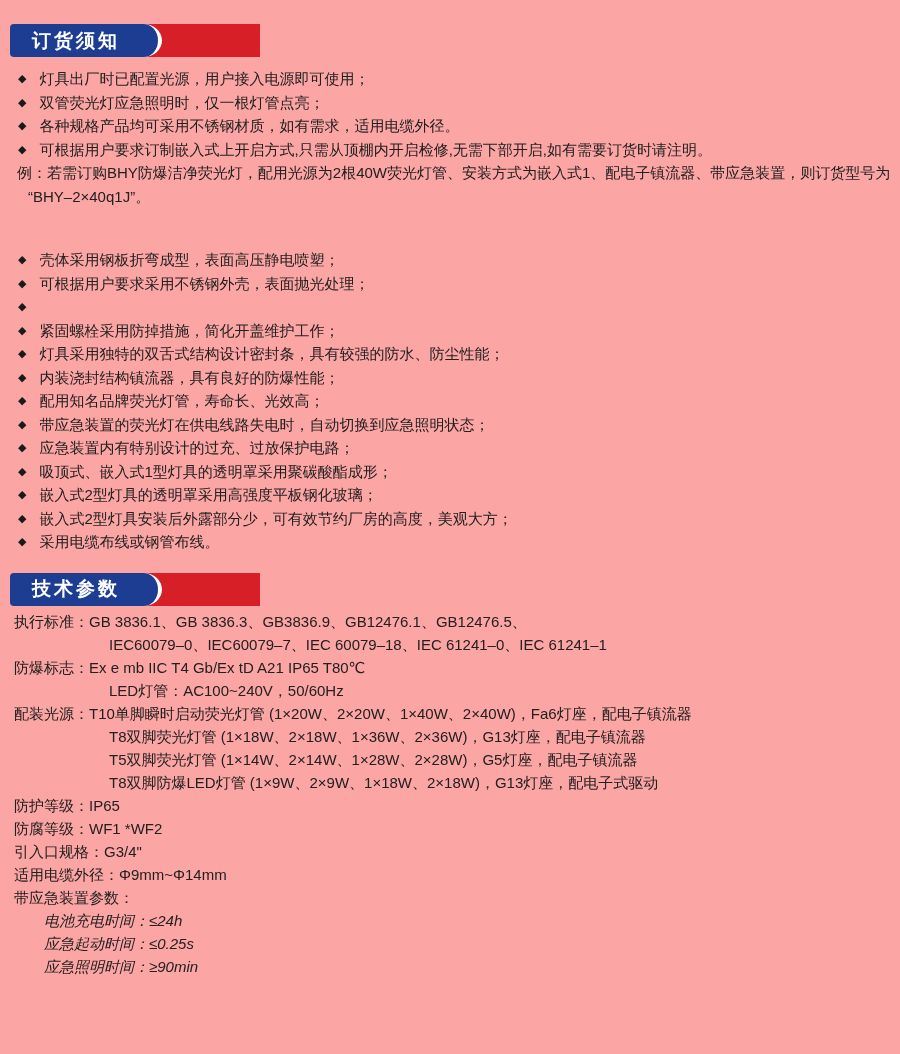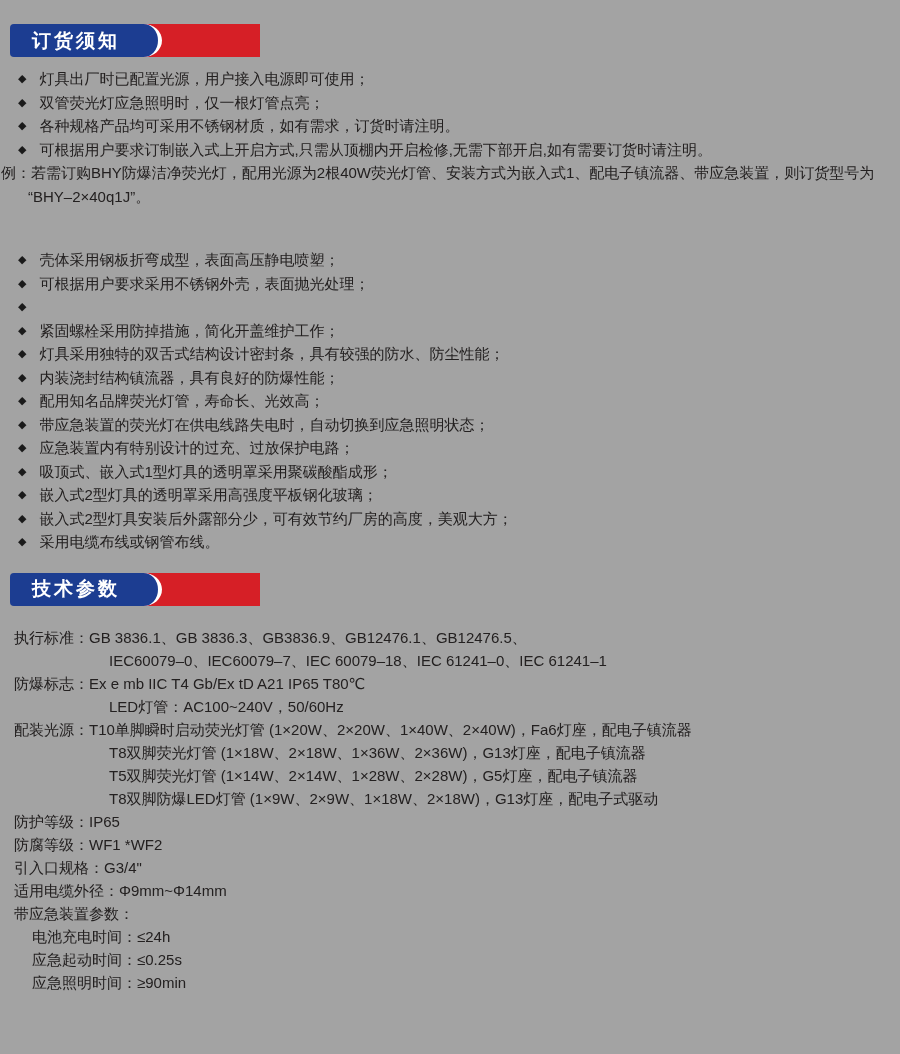--- a/index.html
+++ b/index.html
@@ -1,20 +1,20 @@
 <!DOCTYPE html>
 <html style="--banner-blue: #1c3d91; --banner-red: #d61f26;"><head>
 <meta charset="utf-8">
 <style>
   html,body{margin:0;padding:0;background:#ffffff;}
   .page{
     position:relative;
     width:900px;
     height:1054px;
-    background:#a3a3a3;
+    background:#fca5a5;
     font-family:"Liberation Sans","DejaVu Sans",sans-serif;
     color:#232020;
     overflow:hidden;
   }
   .content{padding-top:24px;}
   
   .banner{position:relative;height:33px;width:250px;margin-left:10px;}
   .banner .red-block{
     position:absolute;left:115px;top:0;width:135px;height:33px;
     background:var(--banner-red,#d61f26);
@@ -36,27 +36,27 @@
   
   .bullets{margin-top:10px;}
   .bullet-row{
     display:flex;align-items:flex-start;
     padding-left:18px;line-height:23.5px;font-size:15px;
   }
   .diamond{
     font-size:11px;line-height:23.5px;margin-right:13px;color:#1a1a1a;
     flex:0 0 auto;
   }
-  .example-line{padding-left:1px;line-height:23.5px;font-size:15px;}
+  .example-line{padding-left:17px;line-height:23.5px;font-size:15px;}
   .example-line.cont{padding-left:28px;}
   
-  .specs{margin-top:20px;}
+  .specs{margin-top:4px;}
   .spec-row{line-height:23px;font-size:15px;padding-left:14px;white-space:nowrap;}
   .spec-row.ind1{padding-left:109px;}
-  .spec-row.ind2{padding-left:32px;}
+  .spec-row.ind2{padding-left:44px;font-style:italic;}
   .gap-sm{height:30px;}
   .gap-md{height:19px;}
 </style>
 </head>
 <body>
 
 <div class="page">
   <div class="content">
 
     <div class="banner">
@@ -70,21 +70,21 @@
       <div class="bullet-row">
         <span class="diamond">◆</span>
         <span>灯具出厂时已配置光源，用户接入电源即可使用；</span>
       </div>
       <div class="bullet-row">
         <span class="diamond">◆</span>
         <span>双管荧光灯应急照明时，仅一根灯管点亮；</span>
       </div>
       <div class="bullet-row">
         <span class="diamond">◆</span>
-        <span>各种规格产品均可采用不锈钢材质，如有需求，订货时请注明。</span>
+        <span>各种规格产品均可采用不锈钢材质，如有需求，适用电缆外径。</span>
       </div>
       <div class="bullet-row">
         <span class="diamond">◆</span>
         <span>可根据用户要求订制嵌入式上开启方式,只需从顶棚内开启检修,无需下部开启,如有需要订货时请注明。</span>
       </div>
       <div class="example-line">例：若需订购BHY防爆洁净荧光灯，配用光源为2根40W荧光灯管、安装方式为嵌入式1、配电子镇流器、带应急装置，则订货型号为</div>
       <div class="example-line cont">“BHY–2×40q1J”。</div>
     </div>
 
     <div class="gap-sm"></div>

